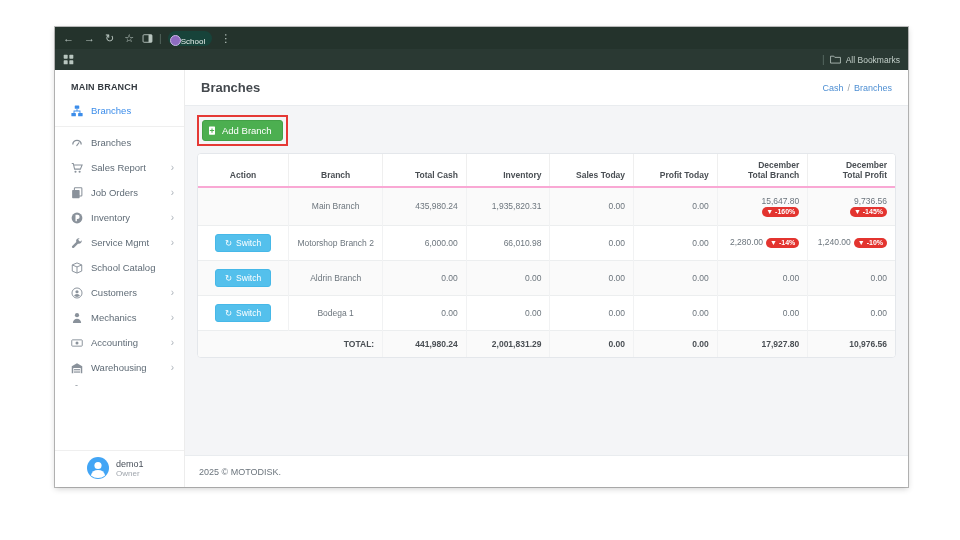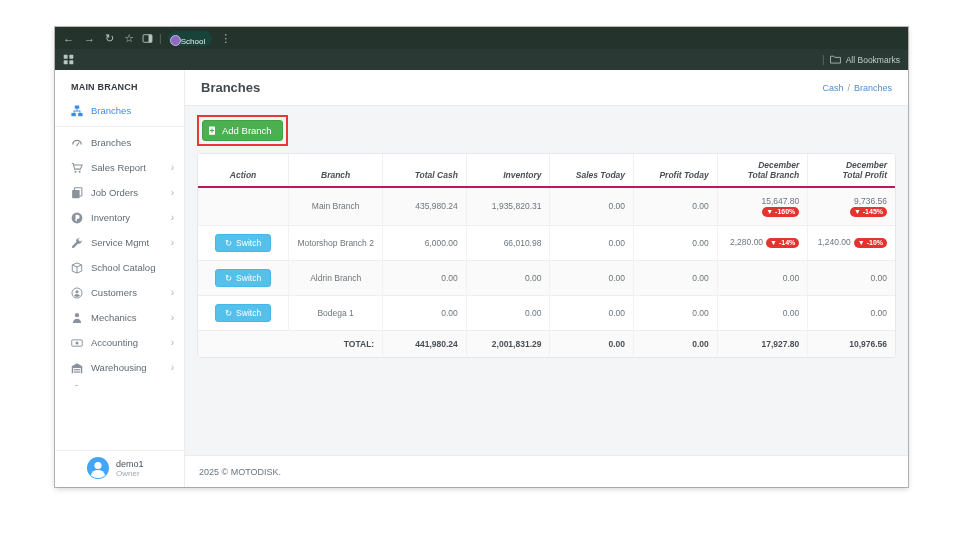--- a/index.html
+++ b/index.html
@@ -57,21 +57,21 @@
   .crumb { color:#4e8fd3; cursor:pointer; }
   .crumb-sep { color:#9aa0a6; }
 
   .content-main { flex:1; padding:9px 12px; min-height:0; }
   .annotate-box { display:inline-block; border:2px solid #e53935; padding:3px; margin-bottom:7px; }
   .btn-add { background:#4caf50; border:1px solid #43a047; color:#fff; font-size:9.5px; border-radius:3px;
              padding:4px 10px 4px 4px; display:flex; align-items:center; gap:5px; cursor:pointer; }
 
   .card { background:#fff; border:1px solid #e4e7eb; border-radius:4px; overflow:hidden; }
   table { width:100%; border-collapse:collapse; font-size:8.5px; color:#6c757d; }
-  th { font-weight:bold; color:#4a4f54; padding:6px 8px; border-bottom:2px solid #be185d; border-left:1px solid #efefef; background:#fff; vertical-align:bottom;font-style:italic; }
+  th { font-weight:bold; color:#4a4f54; padding:6px 8px; border-bottom:2px solid #f9a8d4; border-left:1px solid #efefef; background:#fff; vertical-align:bottom; }
   th:first-child { border-left:none; }
   td { padding:8px 8px; border-top:1px solid #eceeef; border-left:1px solid #f1f2f3; }
   td:first-child { border-left:none; }
   tbody tr:nth-child(odd) td { background:#fafafa; }
   .col-c { text-align:center; } .col-r { text-align:right; }
   .total-row td { font-weight:bold; color:#4a4f54; }
   .btn-switch { background:#54c0ec; border:1px solid #46b8e8; color:#fff; font-size:8.5px; border-radius:3px;
                 padding:3px 9px; display:inline-flex; align-items:center; gap:4px; cursor:pointer; }
   .pill { display:inline-block; background:#e3342f; color:#fff; font-size:7px; font-weight:bold;
           border-radius:8px; padding:1.5px 4px; margin-left:3px; white-space:nowrap; }

